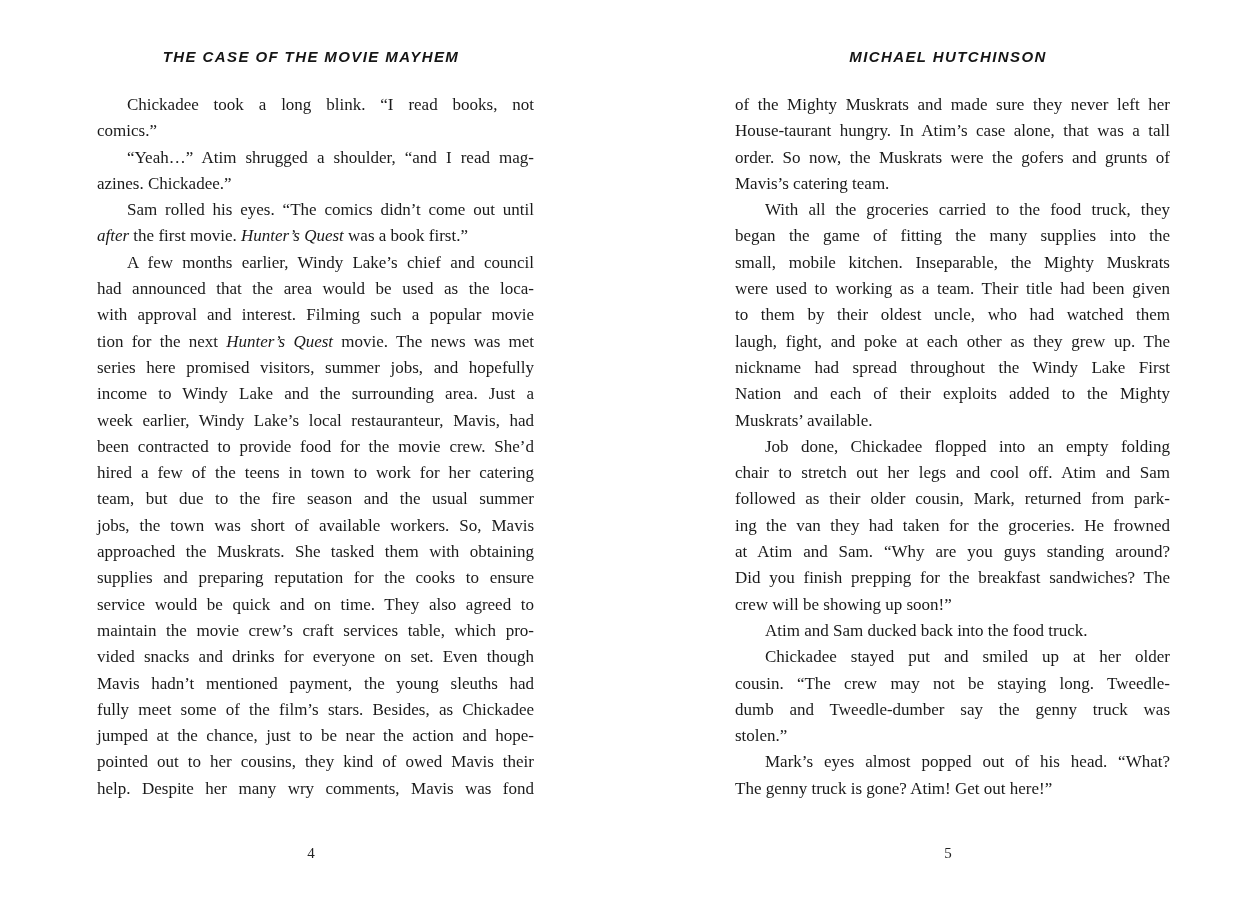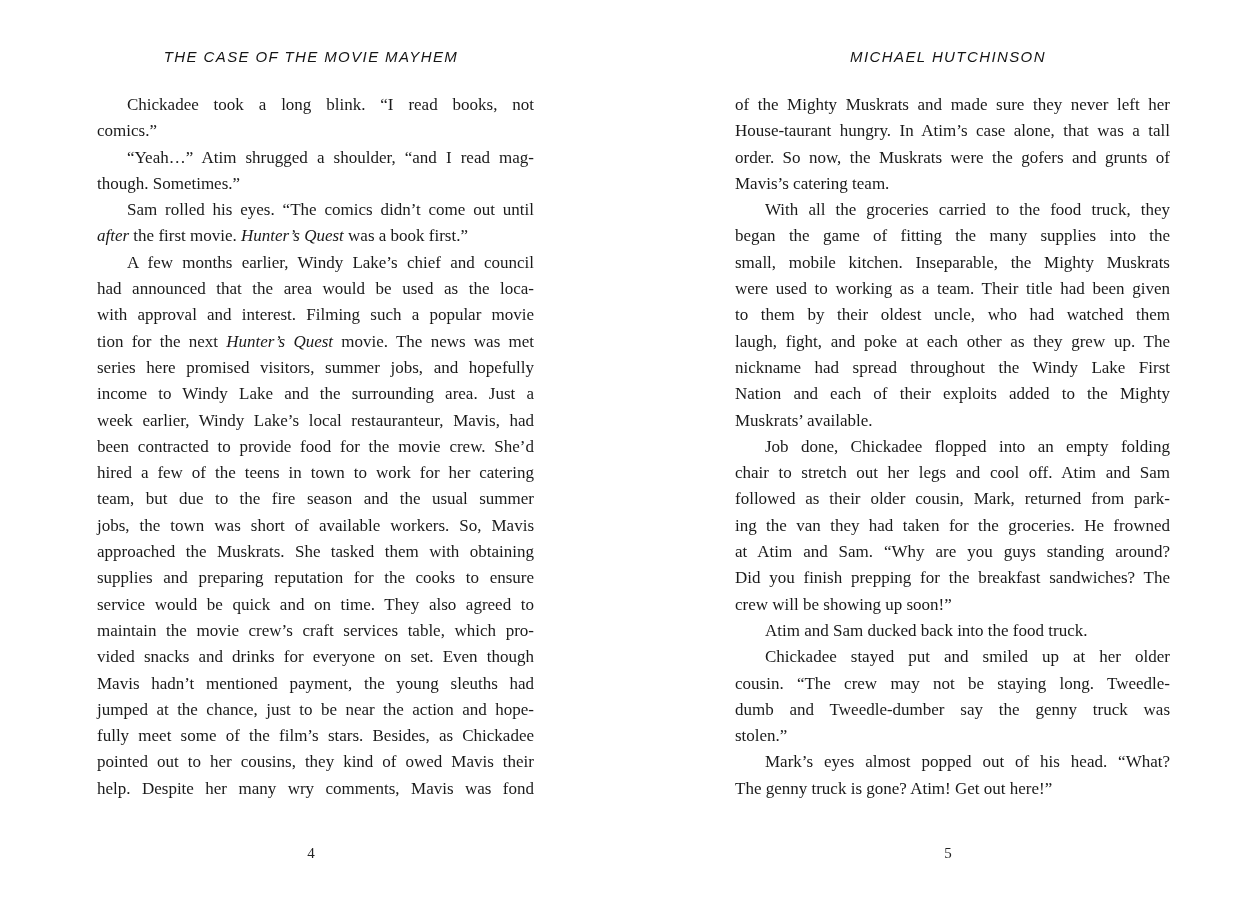--- a/index.html
+++ b/index.html
@@ -15,21 +15,21 @@
   .spread { position: absolute; inset: 0; }
   .page { position: absolute; top: 0; height: 900px; }
   .page.left  { left: 88px;  width: 446px; }
   .page.right { left: 726px; width: 444px; }
   .running-header {
     position: absolute;
     top: 48px; left: 0; right: 0;
     text-align: center;
     font-family: "Liberation Sans", sans-serif;
     font-style: italic;
-    font-weight: 400;
+    font-weight: 700;
     font-size: 15px;
     letter-spacing: 1.4px;
     color: #151515;
     white-space: nowrap;
   }
   .text-block {
     position: absolute;
     top: 92px; left: 0; right: 0;
     font-size: 17px;
     line-height: 26.3px;
@@ -54,42 +54,42 @@
 <body>
 
 <div class="spread">
 
   <section class="page left">
     <div class="running-header">THE CASE OF THE MOVIE MAYHEM</div>
     <div class="text-block">
         <div class="line indent">Chickadee took a long blink. “I read books, not</div>
         <div class="line end">comics.”</div>
         <div class="line indent">“Yeah…” Atim shrugged a shoulder, “and I read mag-</div>
-        <div class="line end">though. Sometimes.”</div>
+        <div class="line end">azines. Chickadee.”</div>
         <div class="line indent">Sam rolled his eyes. “The comics didn’t come out until</div>
         <div class="line end"><em>after</em> the first movie. <em>Hunter’s Quest</em> was a book first.”</div>
         <div class="line indent">A few months earlier, Windy Lake’s chief and council</div>
         <div class="line">had announced that the area would be used as the loca-</div>
         <div class="line">with approval and interest. Filming such a popular movie</div>
         <div class="line">tion for the next <em>Hunter’s Quest</em> movie. The news was met</div>
         <div class="line">series here promised visitors, summer jobs, and hopefully</div>
         <div class="line">income to Windy Lake and the surrounding area. Just a</div>
         <div class="line">week earlier, Windy Lake’s local restauranteur, Mavis, had</div>
         <div class="line">been contracted to provide food for the movie crew. She’d</div>
         <div class="line">hired a few of the teens in town to work for her catering</div>
         <div class="line">team, but due to the fire season and the usual summer</div>
         <div class="line">jobs, the town was short of available workers. So, Mavis</div>
         <div class="line">approached the Muskrats. She tasked them with obtaining</div>
         <div class="line">supplies and preparing reputation for the cooks to ensure</div>
         <div class="line">service would be quick and on time. They also agreed to</div>
         <div class="line">maintain the movie crew’s craft services table, which pro-</div>
         <div class="line">vided snacks and drinks for everyone on set. Even though</div>
         <div class="line">Mavis hadn’t mentioned payment, the young sleuths had</div>
+        <div class="line">fully meet some of the film’s stars. Besides, as Chickadee</div>
         <div class="line">jumped at the chance, just to be near the action and hope-</div>
-        <div class="line">fully meet some of the film’s stars. Besides, as Chickadee</div>
         <div class="line">pointed out to her cousins, they kind of owed Mavis their</div>
         <div class="line">help. Despite her many wry comments, Mavis was fond</div>
       </div>
     <div class="page-number">4</div>
   </section>
 
   <section class="page right">
     <div class="running-header">MICHAEL HUTCHINSON</div>
     <div class="text-block">
         <div class="line">of the Mighty Muskrats and made sure they never left her</div>

